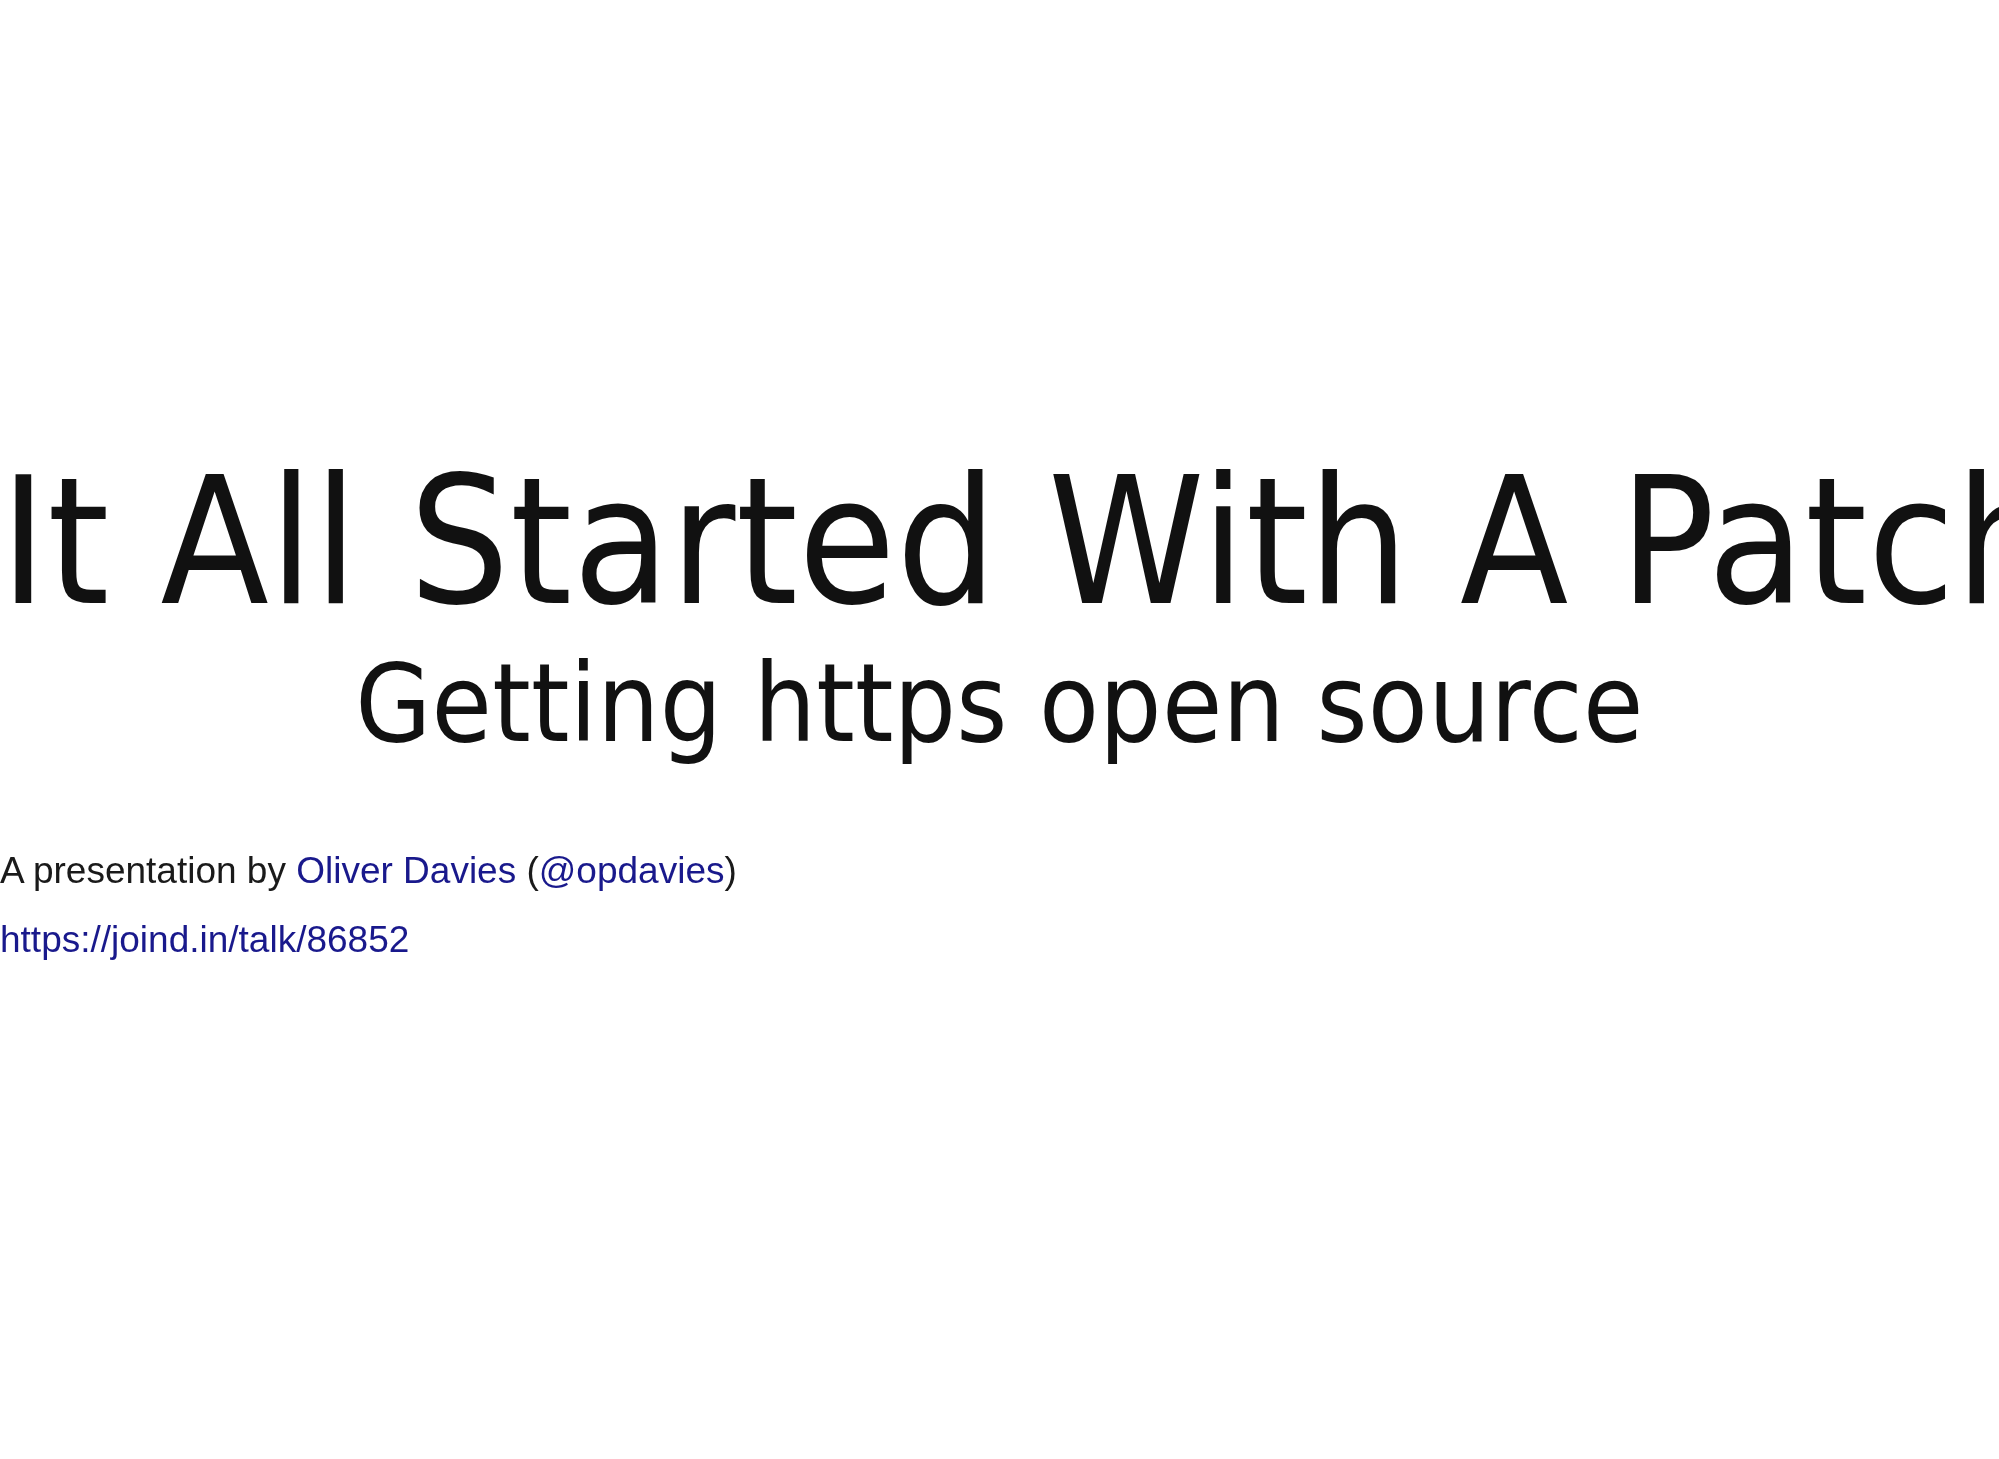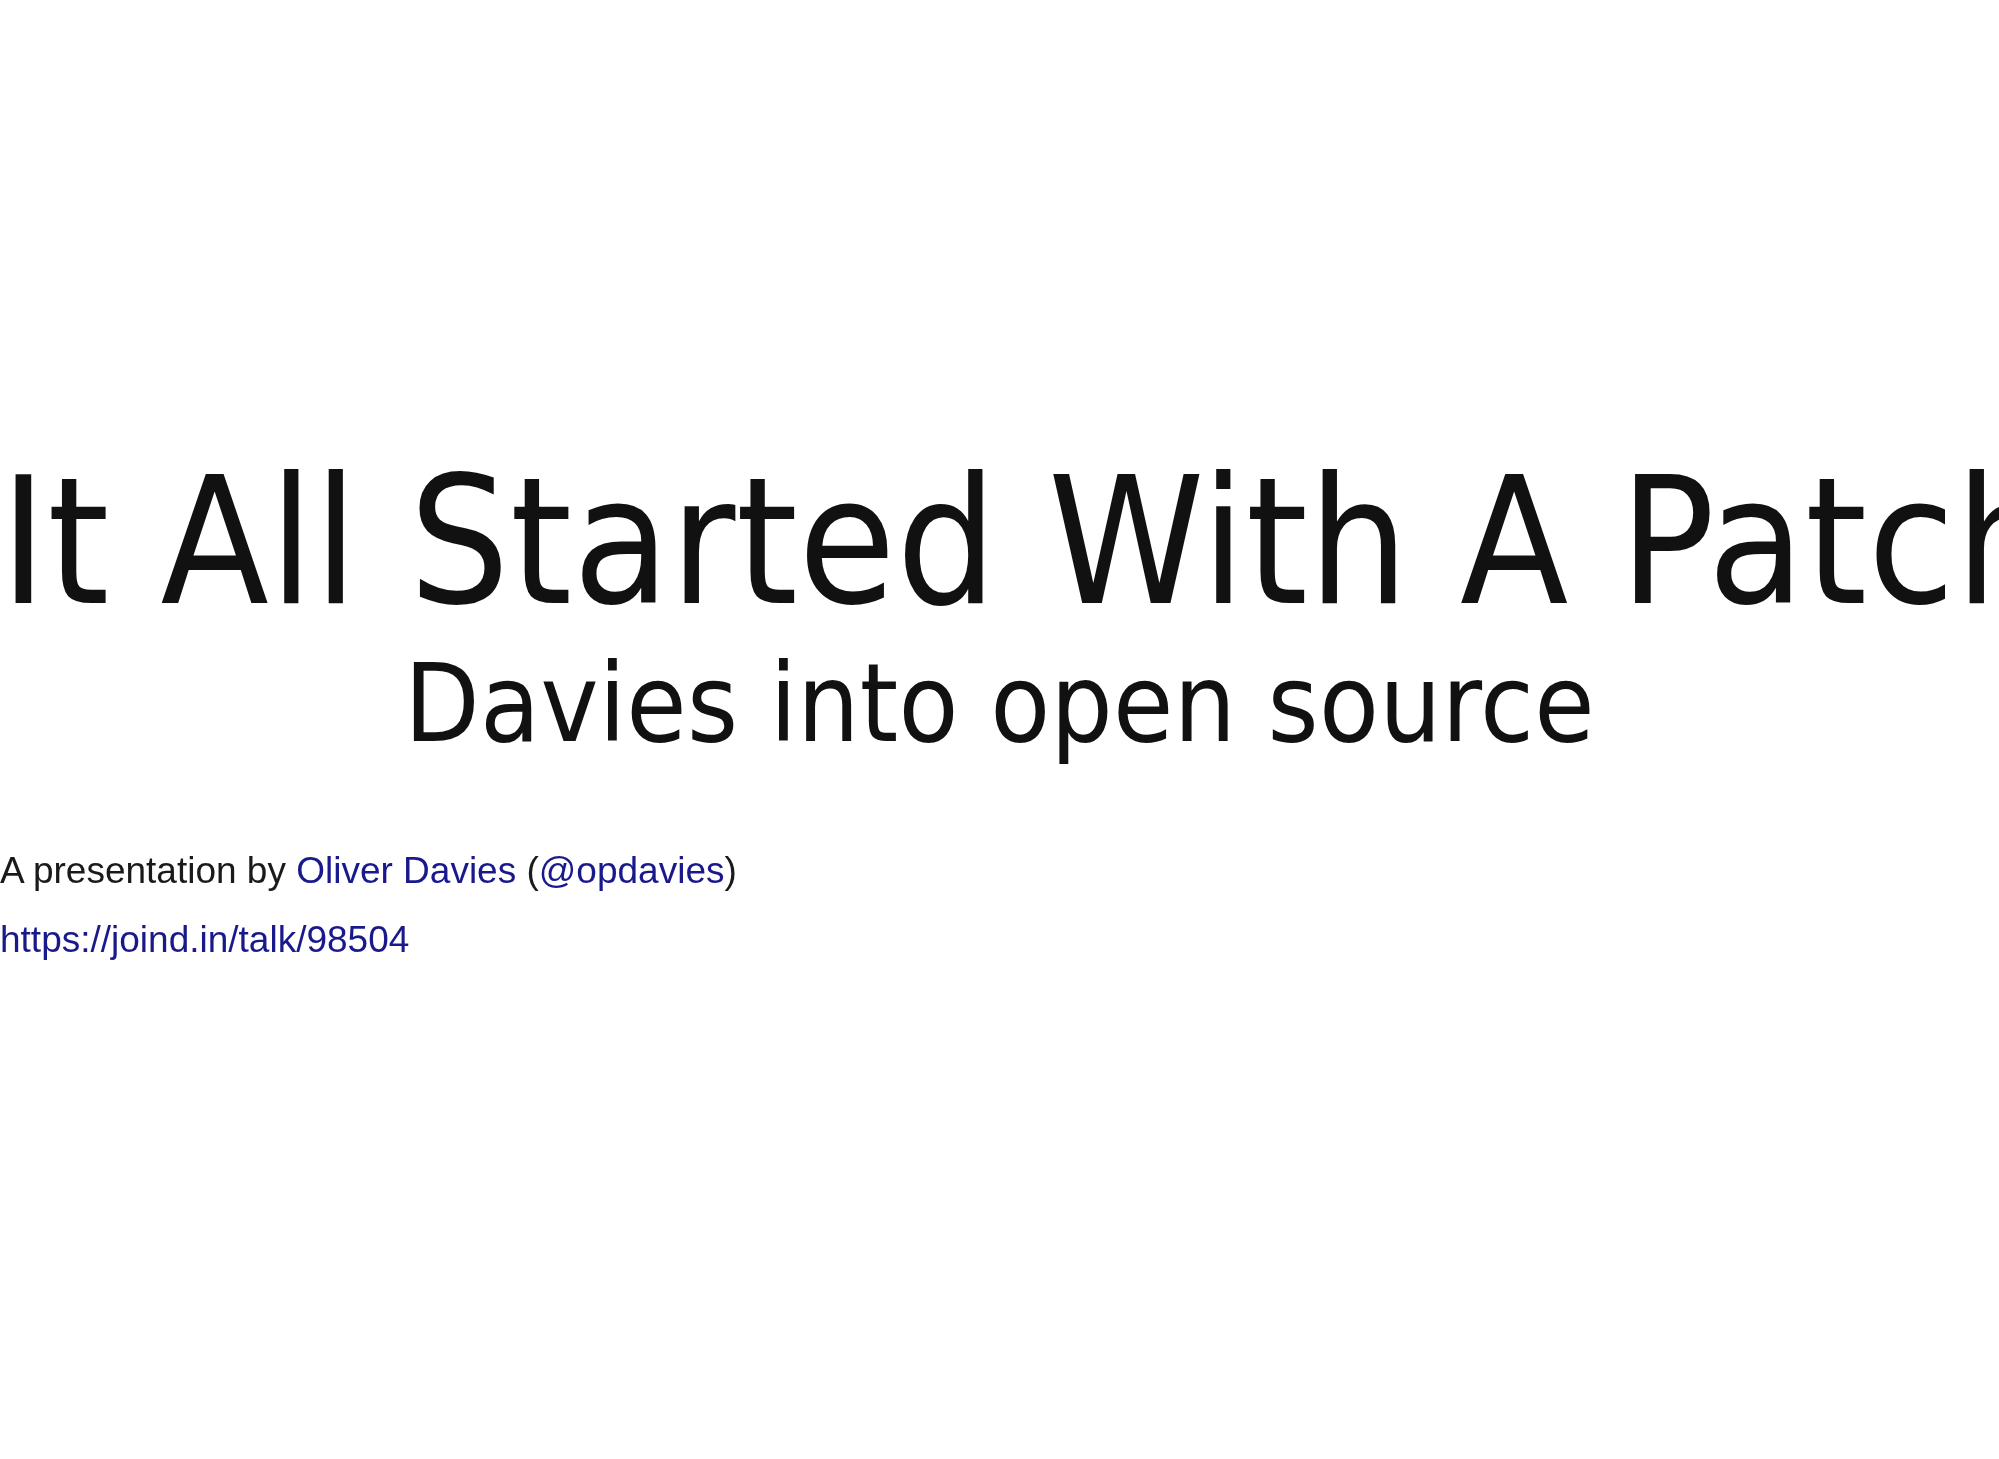--- a/index.html
+++ b/index.html
@@ -105,23 +105,23 @@
   }
 </style>
 </head>
 <body>
 
 <div class="slide">
   <div class="deck">
 
     <div class="title-block">
       <h1 class="slide-title">It All Started With A Patch</h1>
-      <h2 class="slide-subtitle">Davies into open source</h2>
+      <h2 class="slide-subtitle">Getting https open source</h2>
     </div>
 
     <div class="credits">
       <p class="byline"><span class="plain">A presentation by </span><a class="link" href="#">Oliver Davies</a><span class="plain"> (</span><a class="link" href="#">@opdavies</a><span class="plain">)</span></p>
 
-      <p class="talk-url"><a class="link" href="#">https://joind.in/talk/98504</a></p>
+      <p class="talk-url"><a class="link" href="#">https://joind.in/talk/86852</a></p>
     </div>
 
   </div>
 </div>
 
 </body></html>

